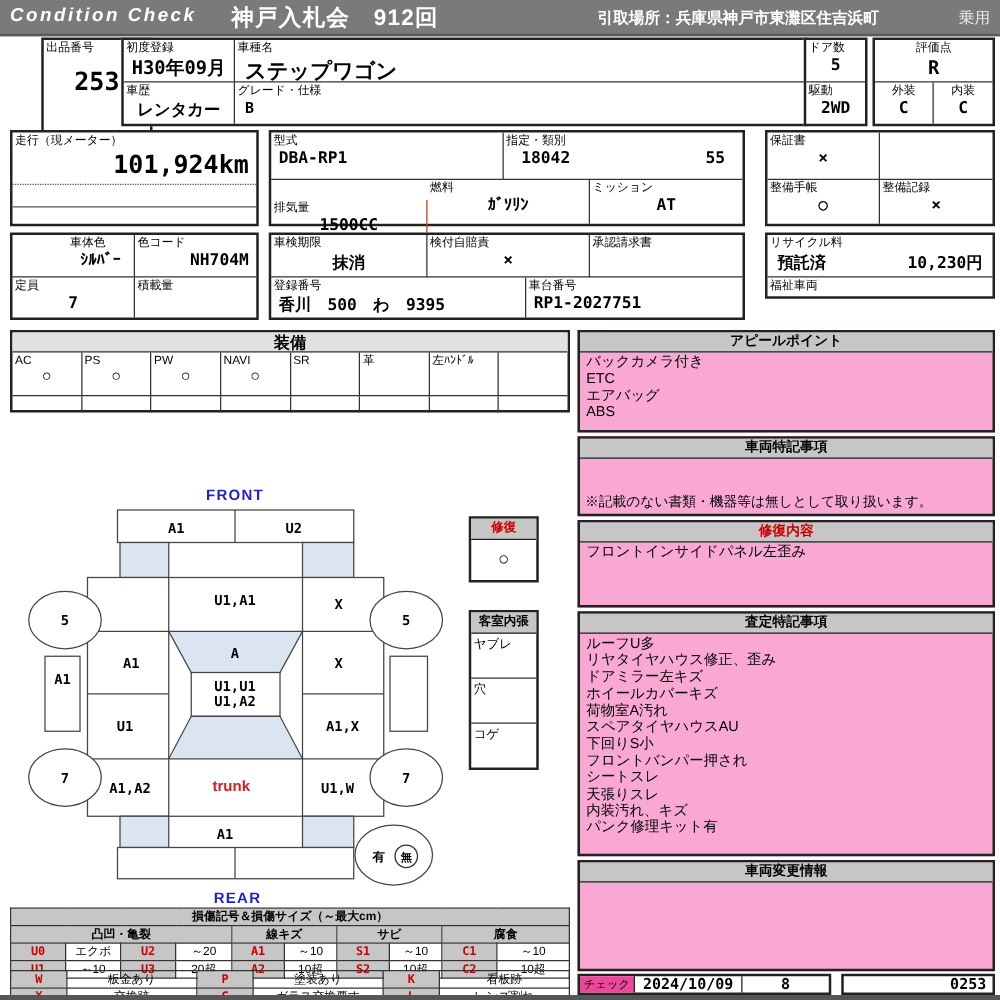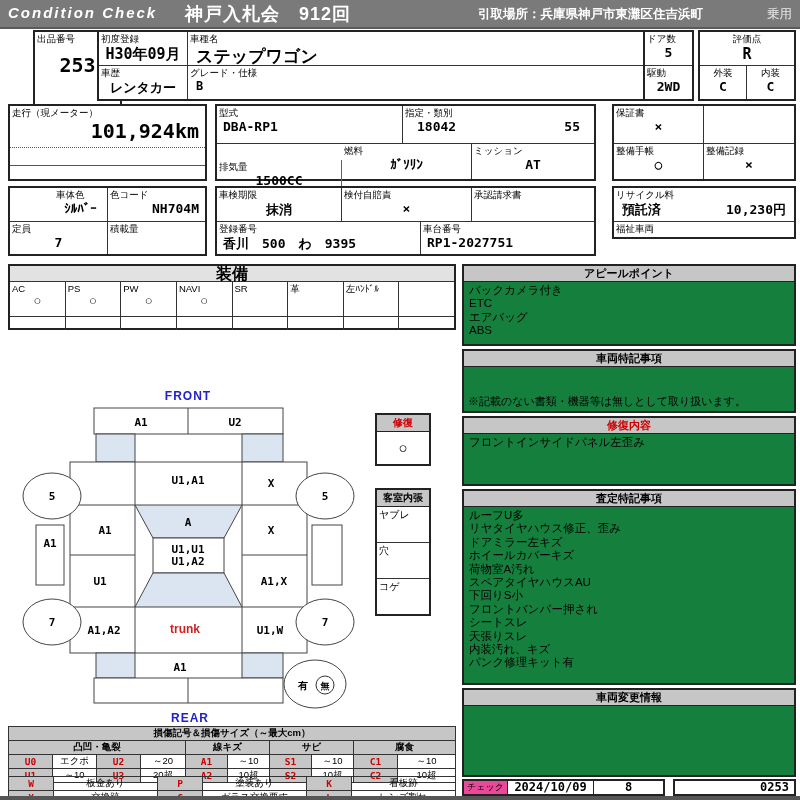--- a/index.html
+++ b/index.html
@@ -14,29 +14,29 @@
   .category{position:absolute;right:8px;top:6px;font-size:12.5px;color:#e8e8e8;}
   
   .g{position:absolute;border:2px solid #222;background:#fff;box-sizing:border-box;}
   .cell{position:absolute;border:1px solid #333;box-sizing:border-box;overflow:hidden;}
   .lb{font-size:9.5px;line-height:11px;padding:1px 2px;white-space:nowrap;}
   .vl{font-family:"DejaVu Sans Mono",monospace;font-weight:bold;text-align:center;white-space:nowrap;}
   .v12{font-size:12px;} .v13{font-size:13px;} .v15{font-size:15px;} .v17{font-size:17px;} .v20{font-size:20px;}
   
   .equip{position:absolute;left:8px;top:264px;width:448px;height:66px;border:2px solid #222;box-sizing:border-box;}
   .equip-title{height:15px;background:#e2e2e2;border-bottom:1px solid #333;text-align:center;
-               font-size:16px;font-weight:bold;line-height:15px;}
+               font-size:13px;font-weight:bold;line-height:15px;}
   .equip-row{display:flex;height:34px;}
   .equip-row2{display:flex;height:13px;border-top:1px solid #333;}
   .ecell{flex:1;border-right:1px solid #333;position:relative;}
   .ecell:last-child{border-right:none;}
   .ecell .lb{position:absolute;left:0;top:0;}
   .ecell .mark{position:absolute;left:0;right:0;top:11px;text-align:center;font-size:13px;font-weight:bold;}
   
-  .panel{position:absolute;left:462px;width:334px;border:2px solid #222;background:#15803d;box-sizing:border-box;}
+  .panel{position:absolute;left:462px;width:334px;border:2px solid #222;background:#f9a8d4;box-sizing:border-box;}
   .ptitle{height:15px;background:#c6c6c6;border-bottom:1px solid #222;text-align:center;
           font-size:11px;font-weight:bold;line-height:15px;}
   .ptitle.red{color:#cc0000;}
   .pbody{padding:2px 5px;font-size:11.5px;line-height:13.4px;}
   .footnote{position:absolute;left:4px;bottom:2px;font-size:11px;}
   
   .smallbox{position:absolute;border:2px solid #222;background:#fff;box-sizing:border-box;}
   .sb-title{height:16px;background:#c6c6c6;border-bottom:1px solid #222;text-align:center;
             font-size:10px;font-weight:bold;line-height:16px;}
   .sb-title.red{color:#cc0000;}

